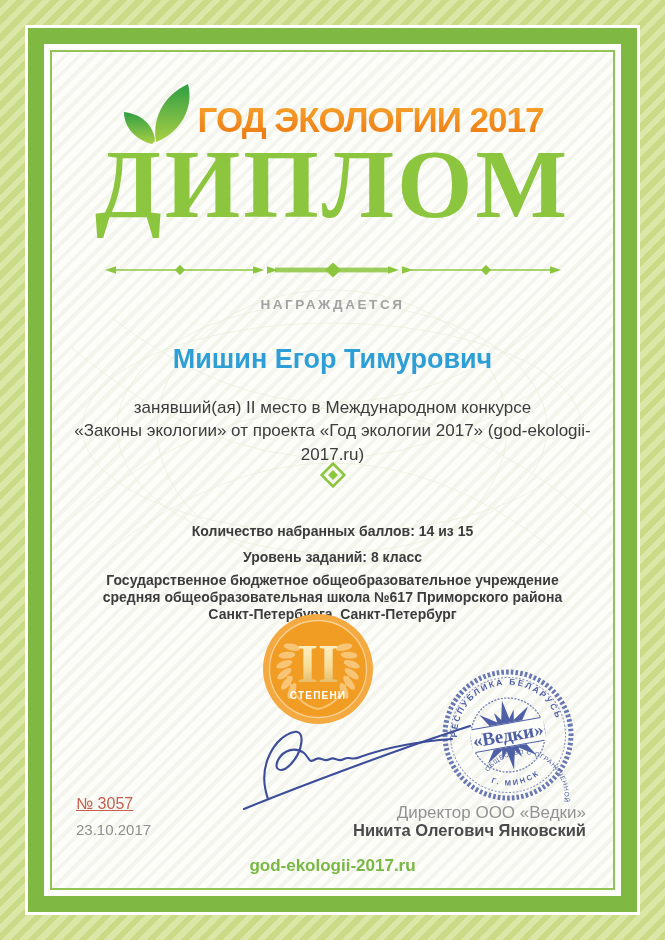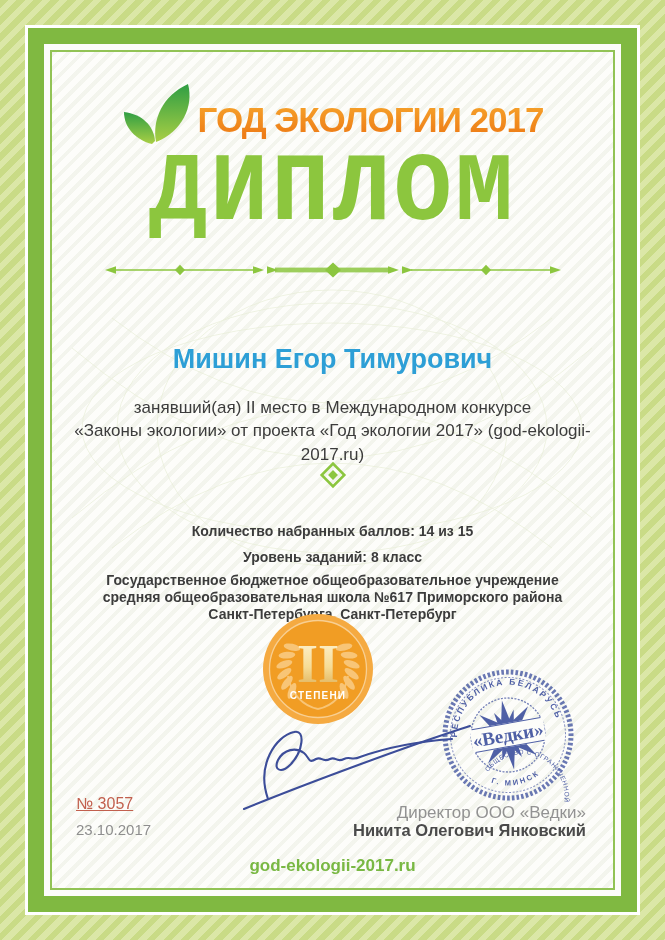--- a/index.html
+++ b/index.html
@@ -30,22 +30,22 @@
 
   
   .logo-row{top:24px;display:flex;justify-content:center;align-items:center;gap:0;height:74px;}
   .logo-text{
     font-size:35px;font-weight:bold;letter-spacing:-1px;
     background:linear-gradient(180deg,#f9b233 10%,#ee7d17 90%);
     -webkit-background-clip:text;background-clip:text;color:transparent;
     padding-top:14px;
   }
   .title{
-    top:92px;
-    font-family:Liberation Mono, monospace;font-weight:bold;
+    top:84px;
+    font-family:Liberation Serif, serif;font-weight:bold;
     font-size:97px;line-height:1.02;letter-spacing:3px;color:#8cc63e;
   }
   .divider{top:210px;left:50%;transform:translateX(-50%);width:456px;height:16px;}
   .awarded{top:245px;font-size:13.5px;font-weight:bold;letter-spacing:2.6px;color:#a2a2a2;}
   .recipient{top:292px;font-size:27px;font-weight:600;color:#2d9fd6;}
   .award-text{top:344px;font-size:17px;line-height:1.38;color:#3c3c3c;}
   .diamond-ico{top:409px;left:50%;transform:translateX(-50%);}
   .score{top:471px;font-size:14px;font-weight:bold;color:#3c3c3c;}
   .level{top:497px;font-size:14px;font-weight:bold;color:#3c3c3c;}
   .school{top:520px;font-size:14px;font-weight:bold;line-height:1.22;color:#3c3c3c;}
@@ -108,20 +108,21 @@
           <rect x="170" y="5.6" width="116" height="4.8" stroke="none" opacity="0.85"></rect>
           <polygon points="228,0.5 236,8 228,15.5 220,8" stroke="none"></polygon>
           <polygon points="294,8 283,4.2 283,11.8" stroke="none"></polygon>
           <polygon points="297,8 308,4.2 308,11.8" stroke="none" transform="rotate(180 302.5 8)"></polygon>
           <line x1="306" y1="8" x2="450" y2="8" stroke-width="1.6"></line>
           <polygon points="381,2.8 386,8 381,13.2 376,8" stroke="none"></polygon>
           <polygon points="456,8 445,4.2 445,11.8" stroke="none"></polygon>
         </g>
       </svg>
 
+      <div class="abs center-text awarded">НАГРАЖДАЕТСЯ</div>
 
       <div class="abs center-text recipient">Мишин Егор Тимурович</div>
 
       <div class="abs center-text award-text">
         <div>занявший(ая) II место в Международном конкурсе</div>
         <div>«Законы экологии» от проекта «Год экологии 2017» (god-ekologii-2017.ru)</div>
       </div>
 
       <svg class="diamond-ico" style="position:absolute" width="28" height="28" viewBox="0 0 28 28" xmlns="http://www.w3.org/2000/svg">
         <rect x="6" y="6" width="16" height="16" fill="none" stroke="#8cc63f" stroke-width="2.6" transform="rotate(45 14 14)"></rect>

